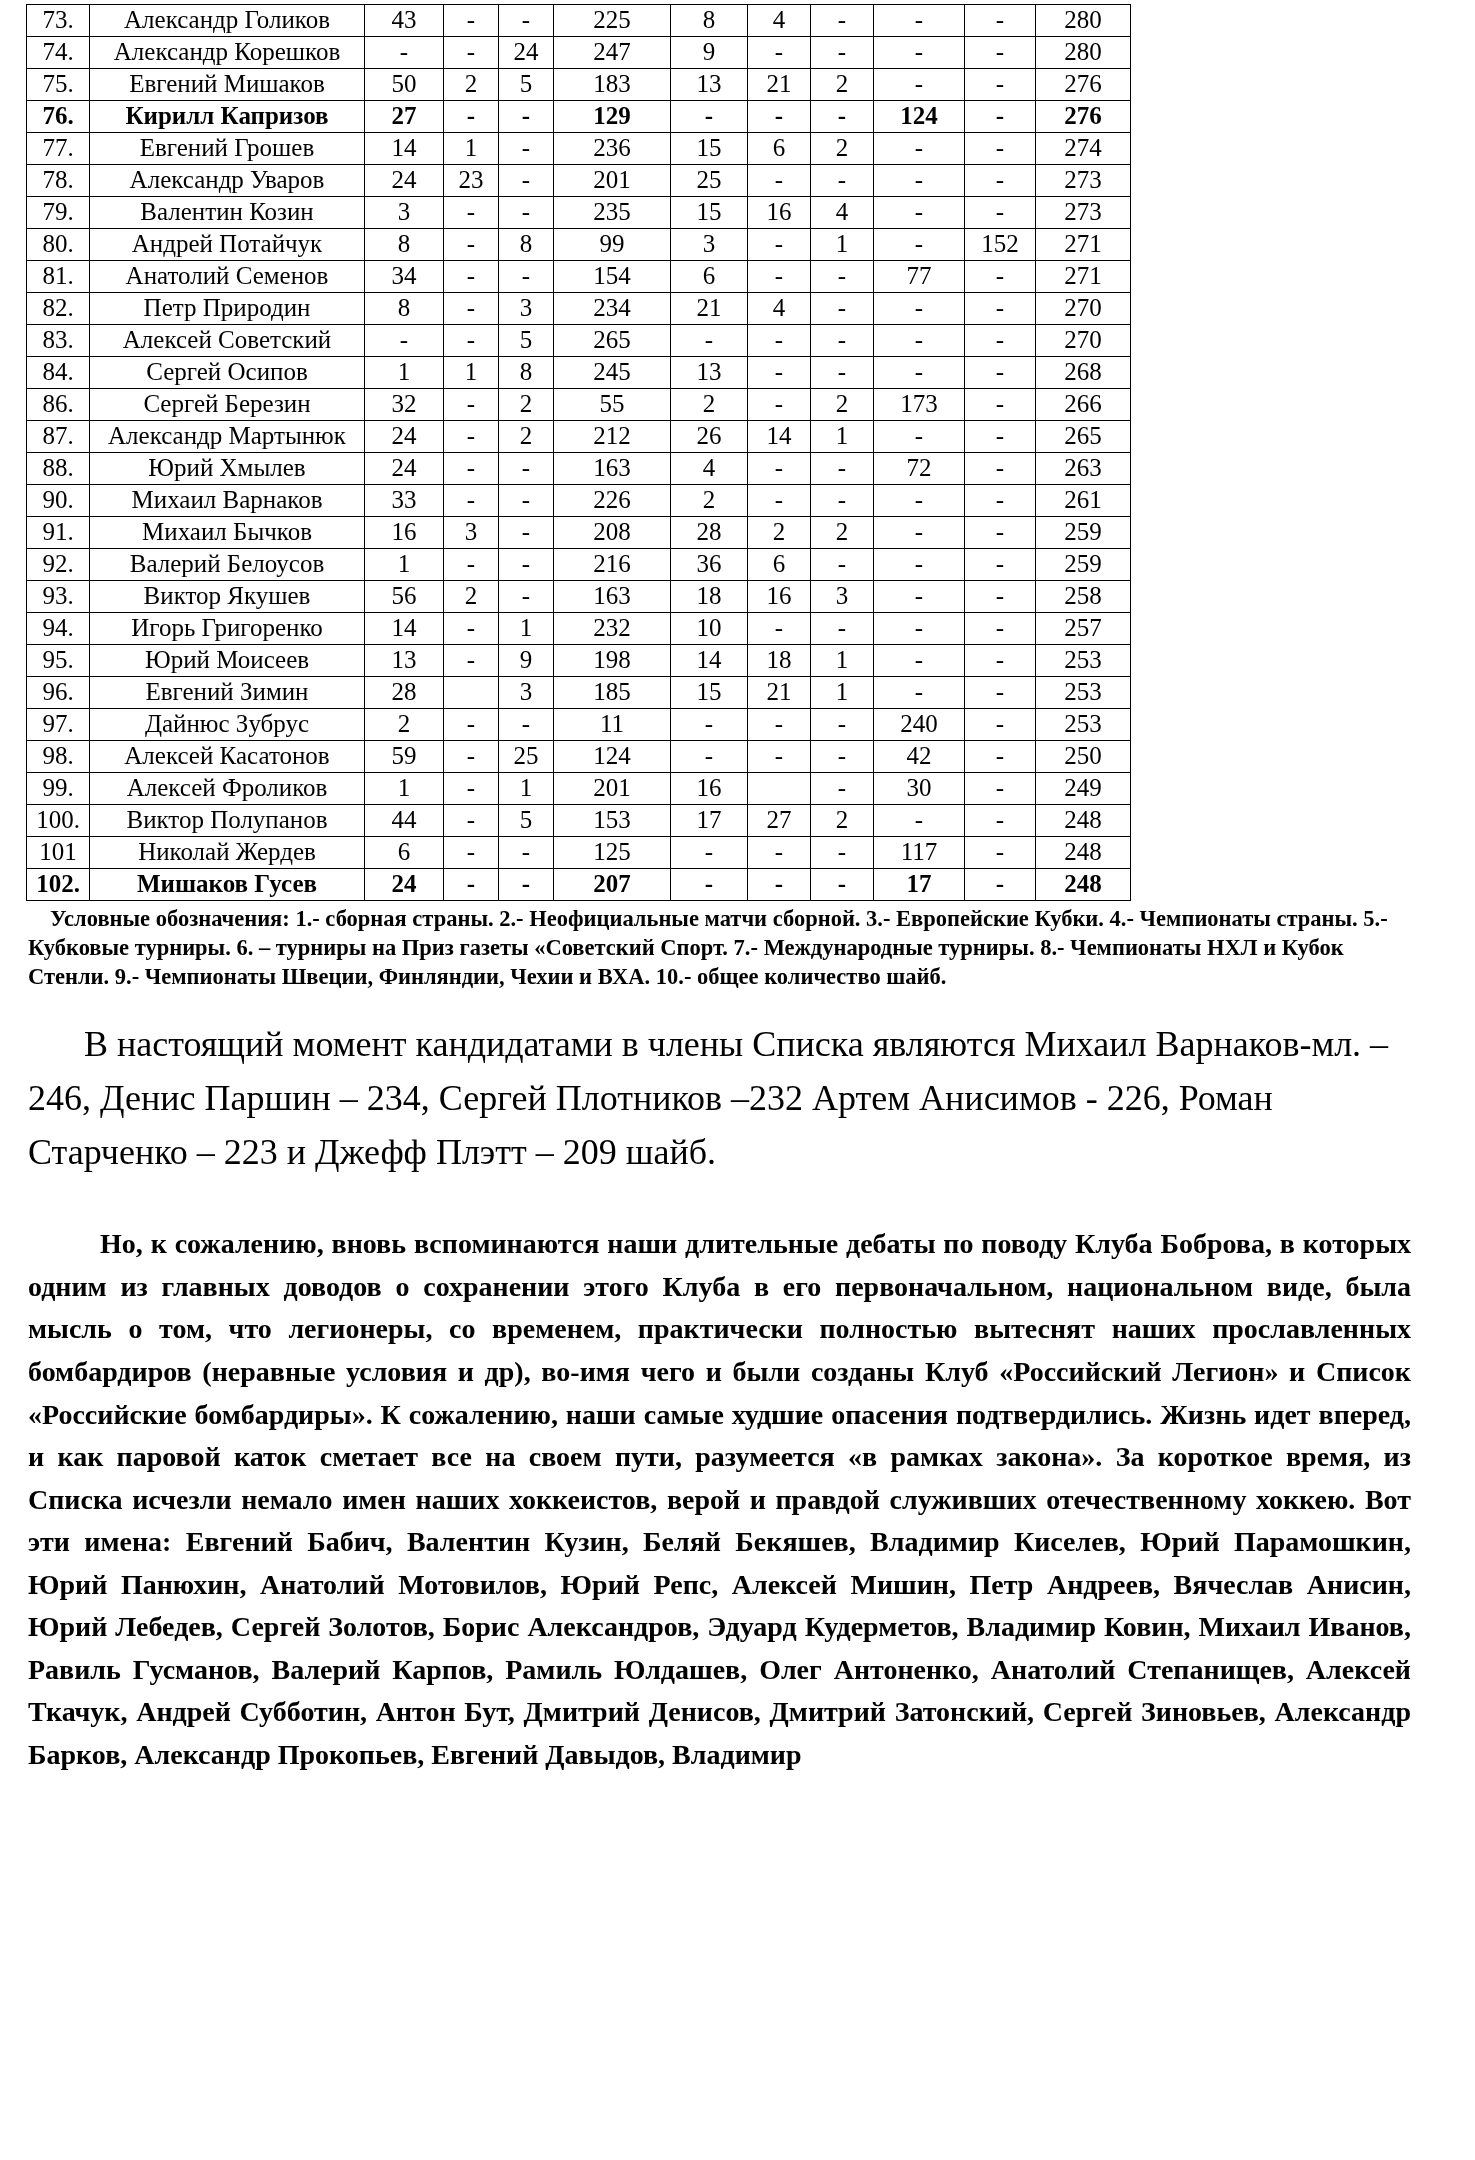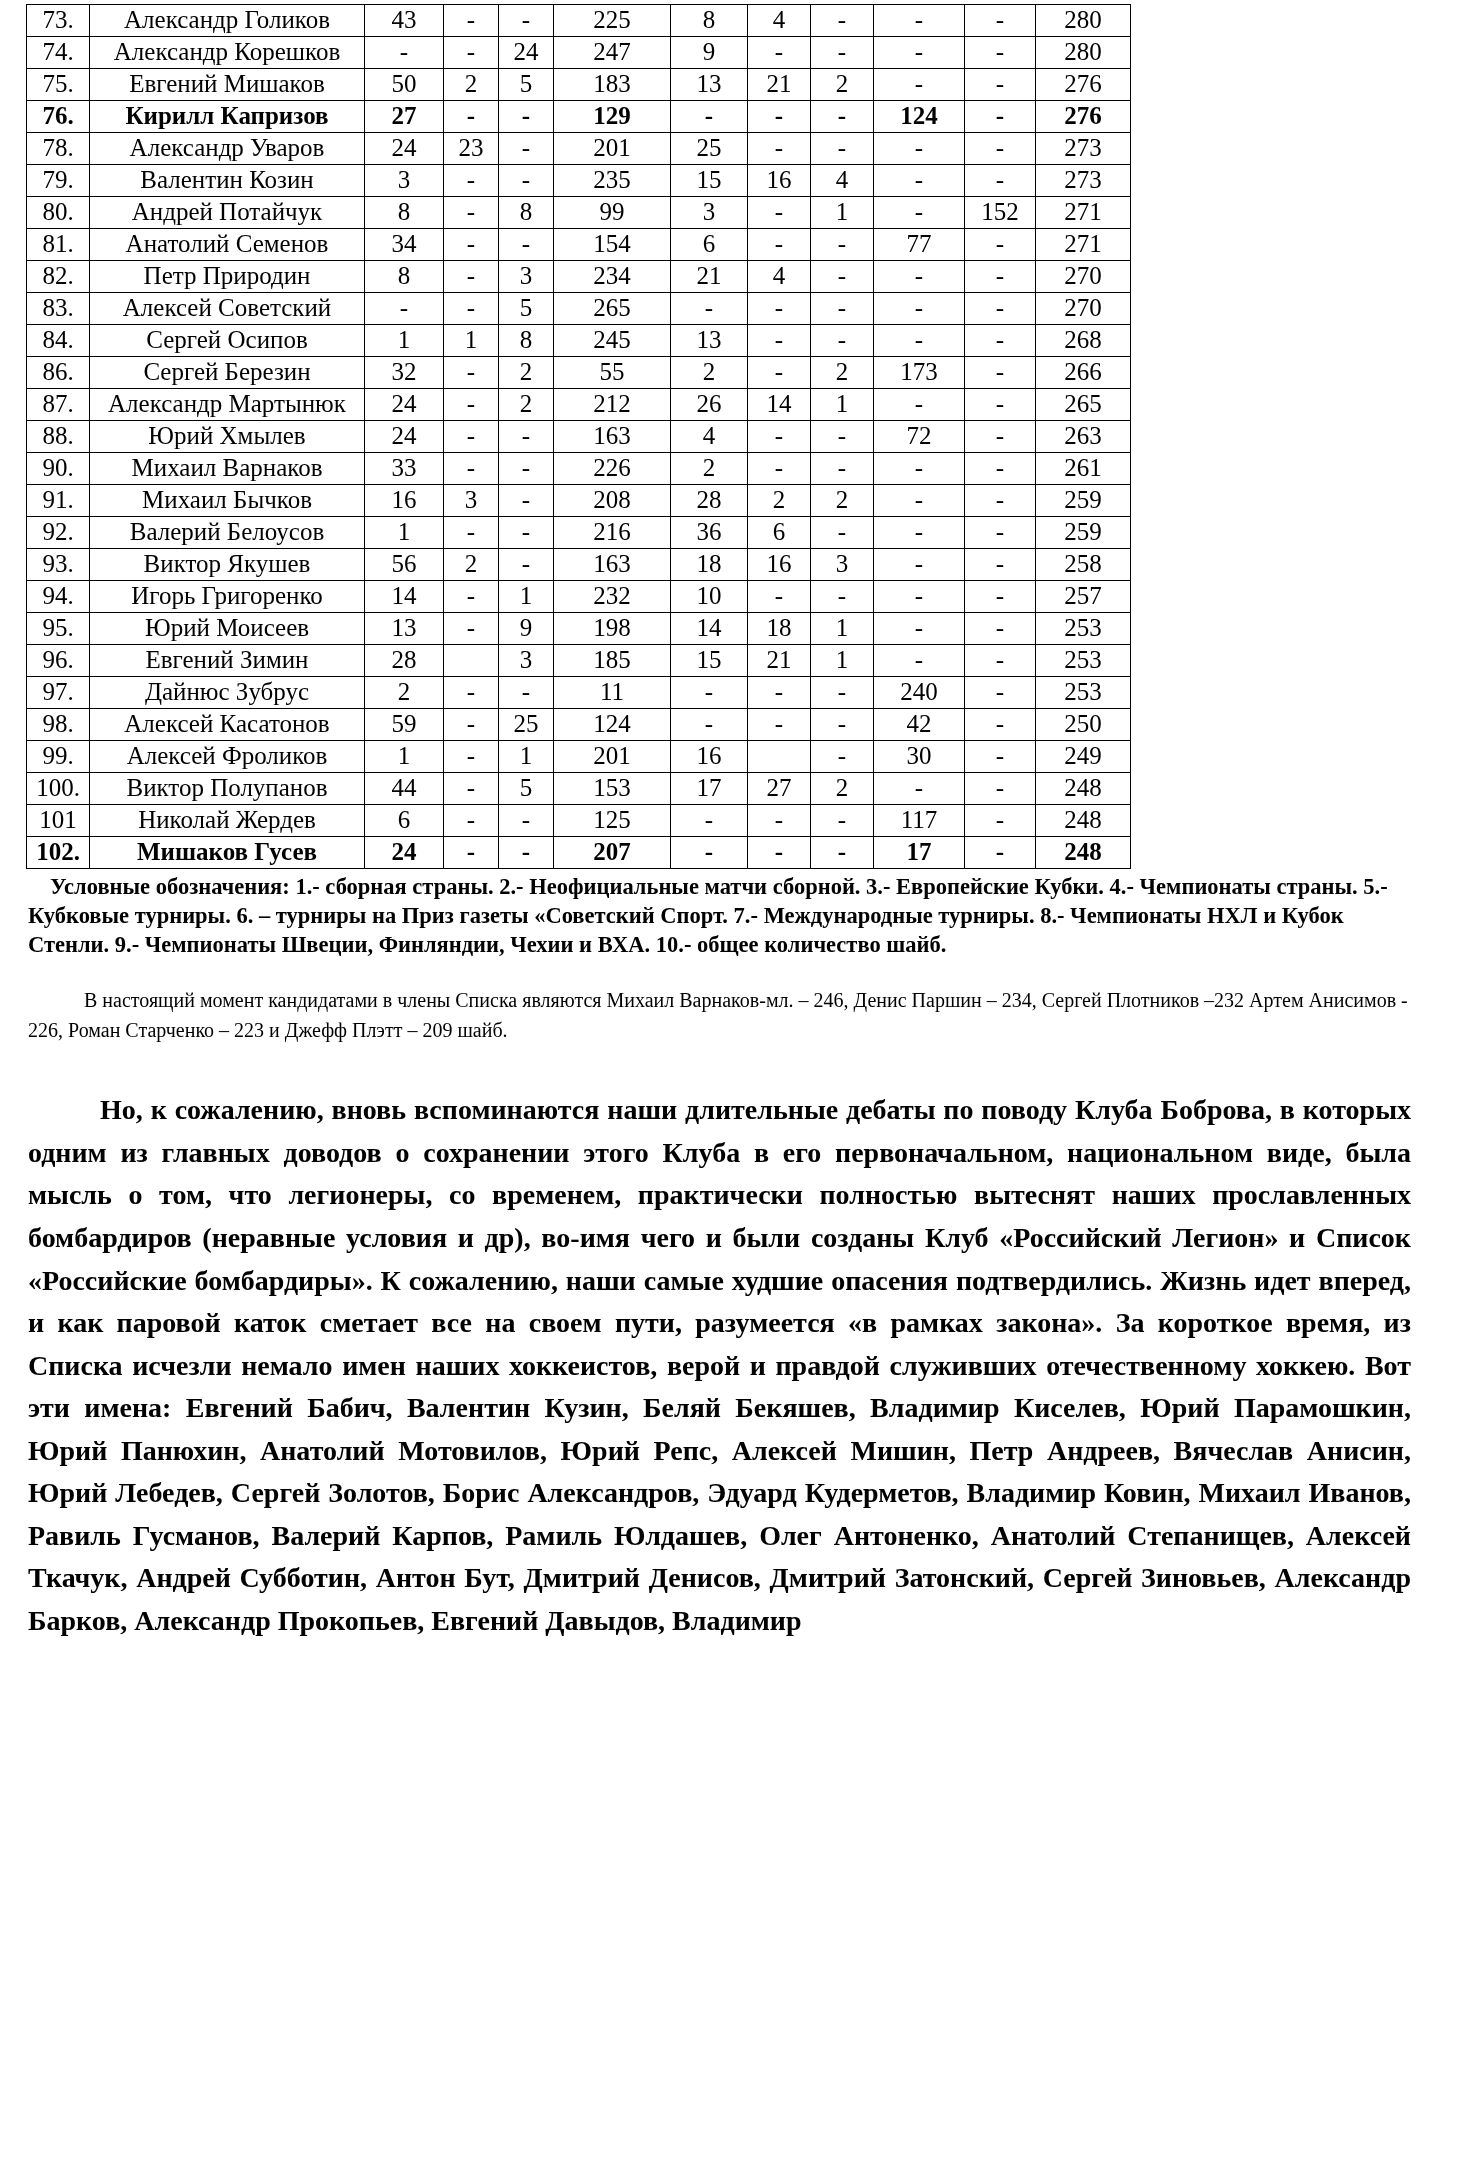--- a/index.html
+++ b/index.html
@@ -60,21 +60,21 @@
     font-weight: bold;
     line-height: 1.28;
     margin: 4px 0 0 0;
     padding: 0 16px 0 14px;
     text-align: left;
   }
   .legend .indent-first { padding-left: 22px; }
 
   
   .para-normal {
-    font-size: 20px;
+    font-size: 36px;
     line-height: 1.5;
     margin: 26px 0 12px 0;
     padding: 0 26px 0 14px;
     text-align: left;
     text-indent: 56px;
   }
 
   
   .para-bold {
     font-size: 28px;
@@ -144,20 +144,34 @@
           <td class="c-n3">-</td>
           <td class="c-n4">129</td>
           <td class="c-n5">-</td>
           <td class="c-n6">-</td>
           <td class="c-n7">-</td>
           <td class="c-n8">124</td>
           <td class="c-n9">-</td>
           <td class="c-n10">276</td>
         </tr>
         <tr>
+          <td class="c-rank">77.</td>
+          <td class="c-name">Евгений Грошев</td>
+          <td class="c-n1">14</td>
+          <td class="c-n2">1</td>
+          <td class="c-n3">-</td>
+          <td class="c-n4">236</td>
+          <td class="c-n5">15</td>
+          <td class="c-n6">6</td>
+          <td class="c-n7">2</td>
+          <td class="c-n8">-</td>
+          <td class="c-n9">-</td>
+          <td class="c-n10">274</td>
+        </tr>
+        <tr>
           <td class="c-rank">78.</td>
           <td class="c-name">Александр Уваров</td>
           <td class="c-n1">24</td>
           <td class="c-n2">23</td>
           <td class="c-n3">-</td>
           <td class="c-n4">201</td>
           <td class="c-n5">25</td>
           <td class="c-n6">-</td>
           <td class="c-n7">-</td>
           <td class="c-n8">-</td>

